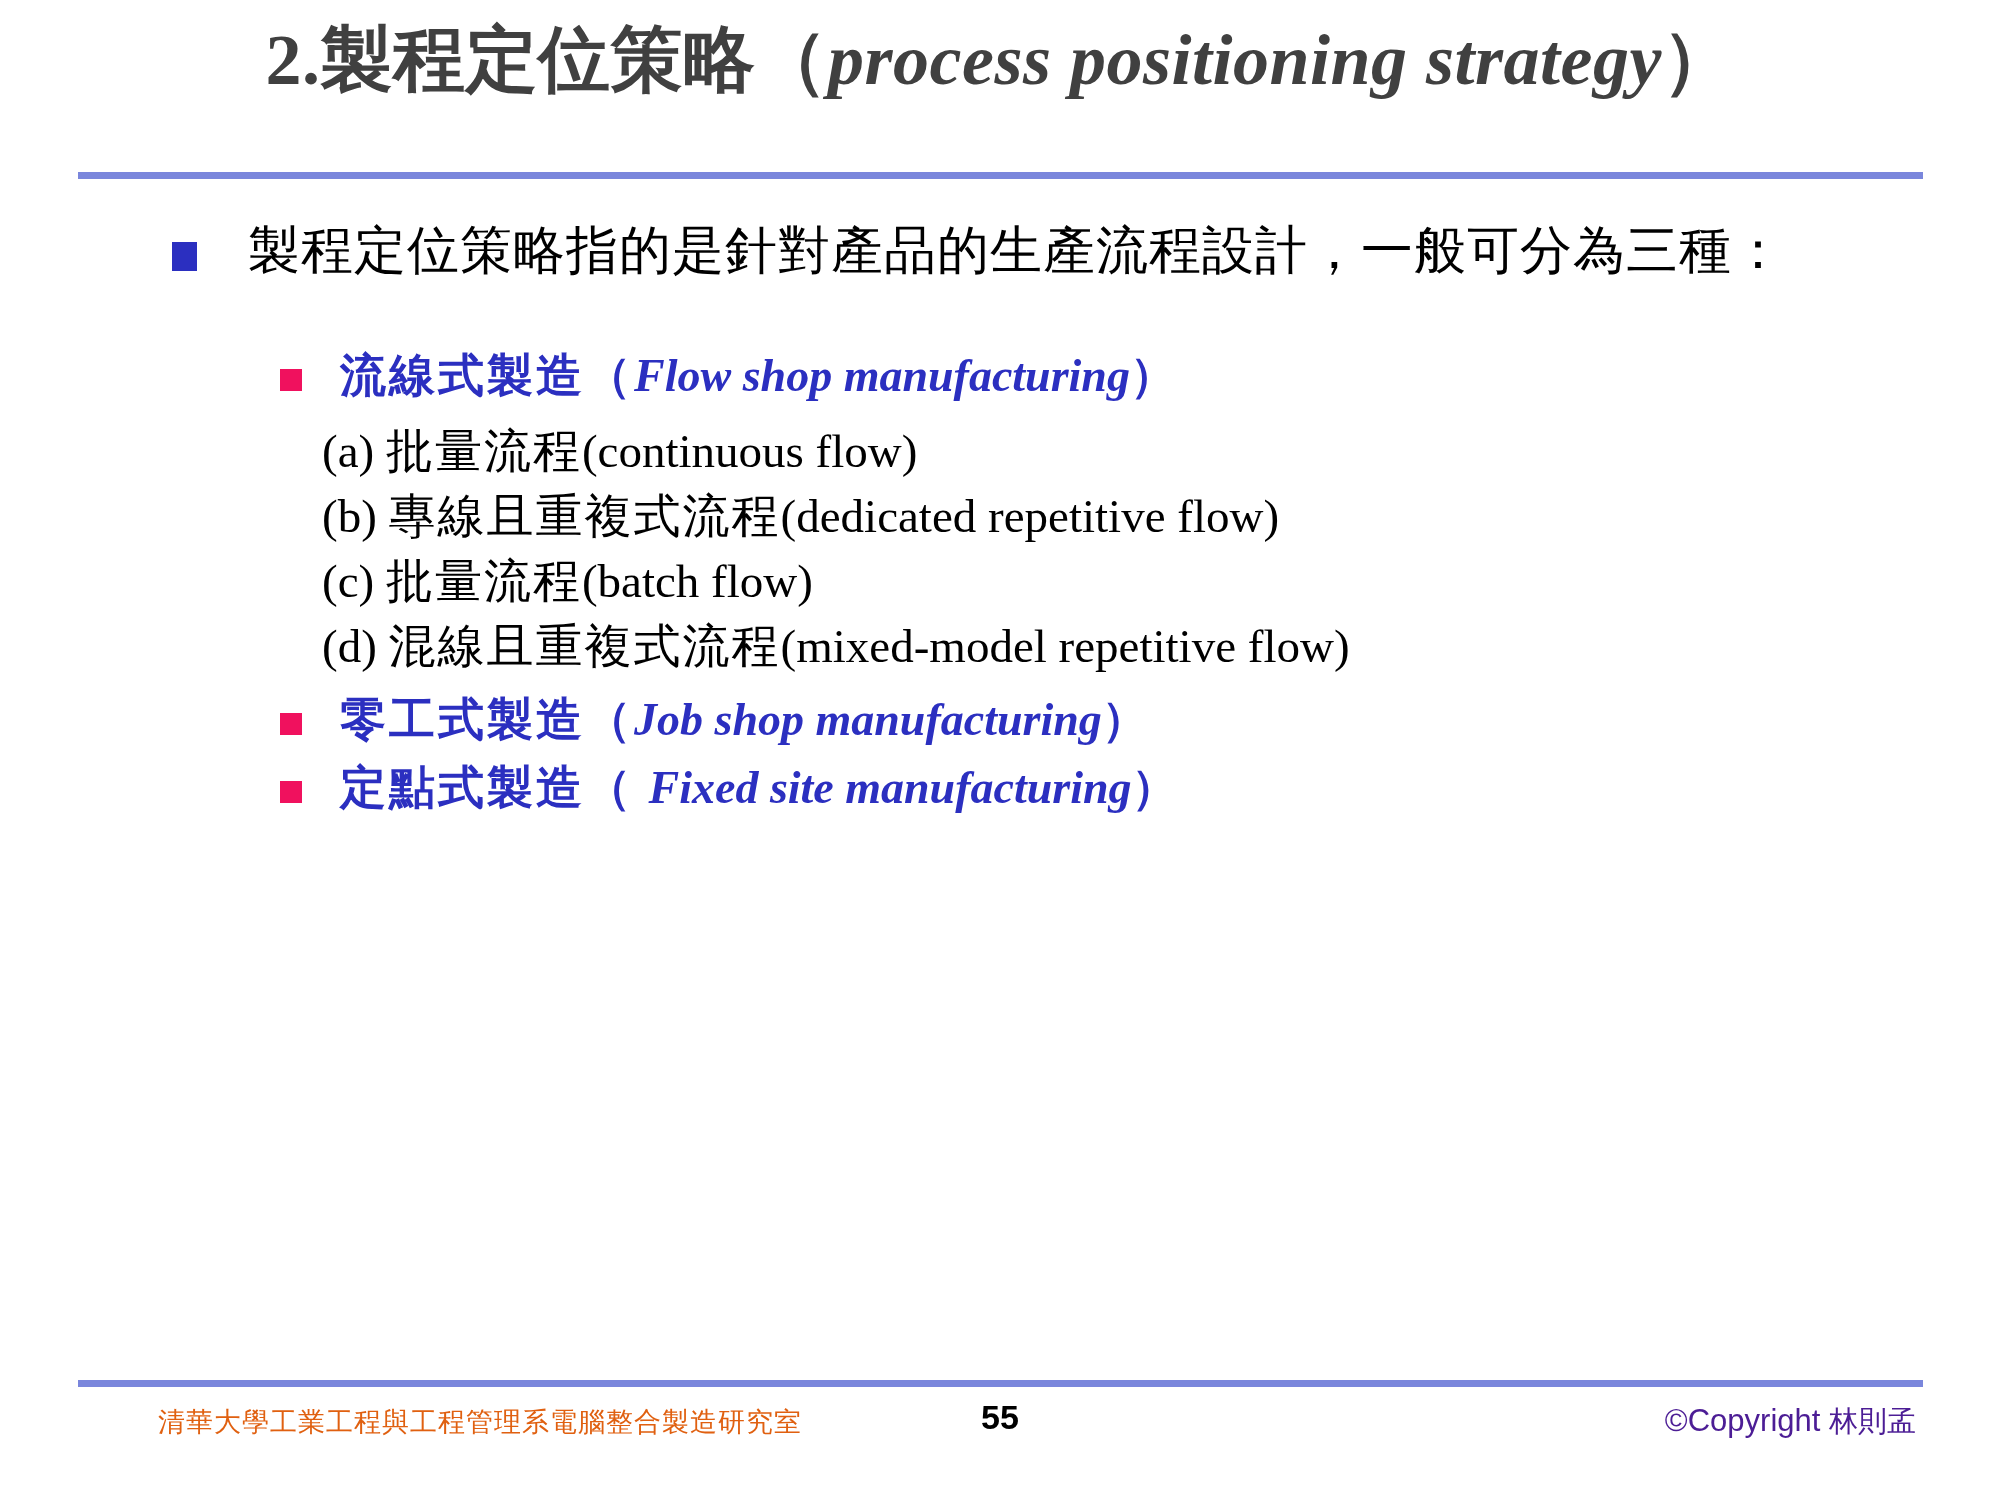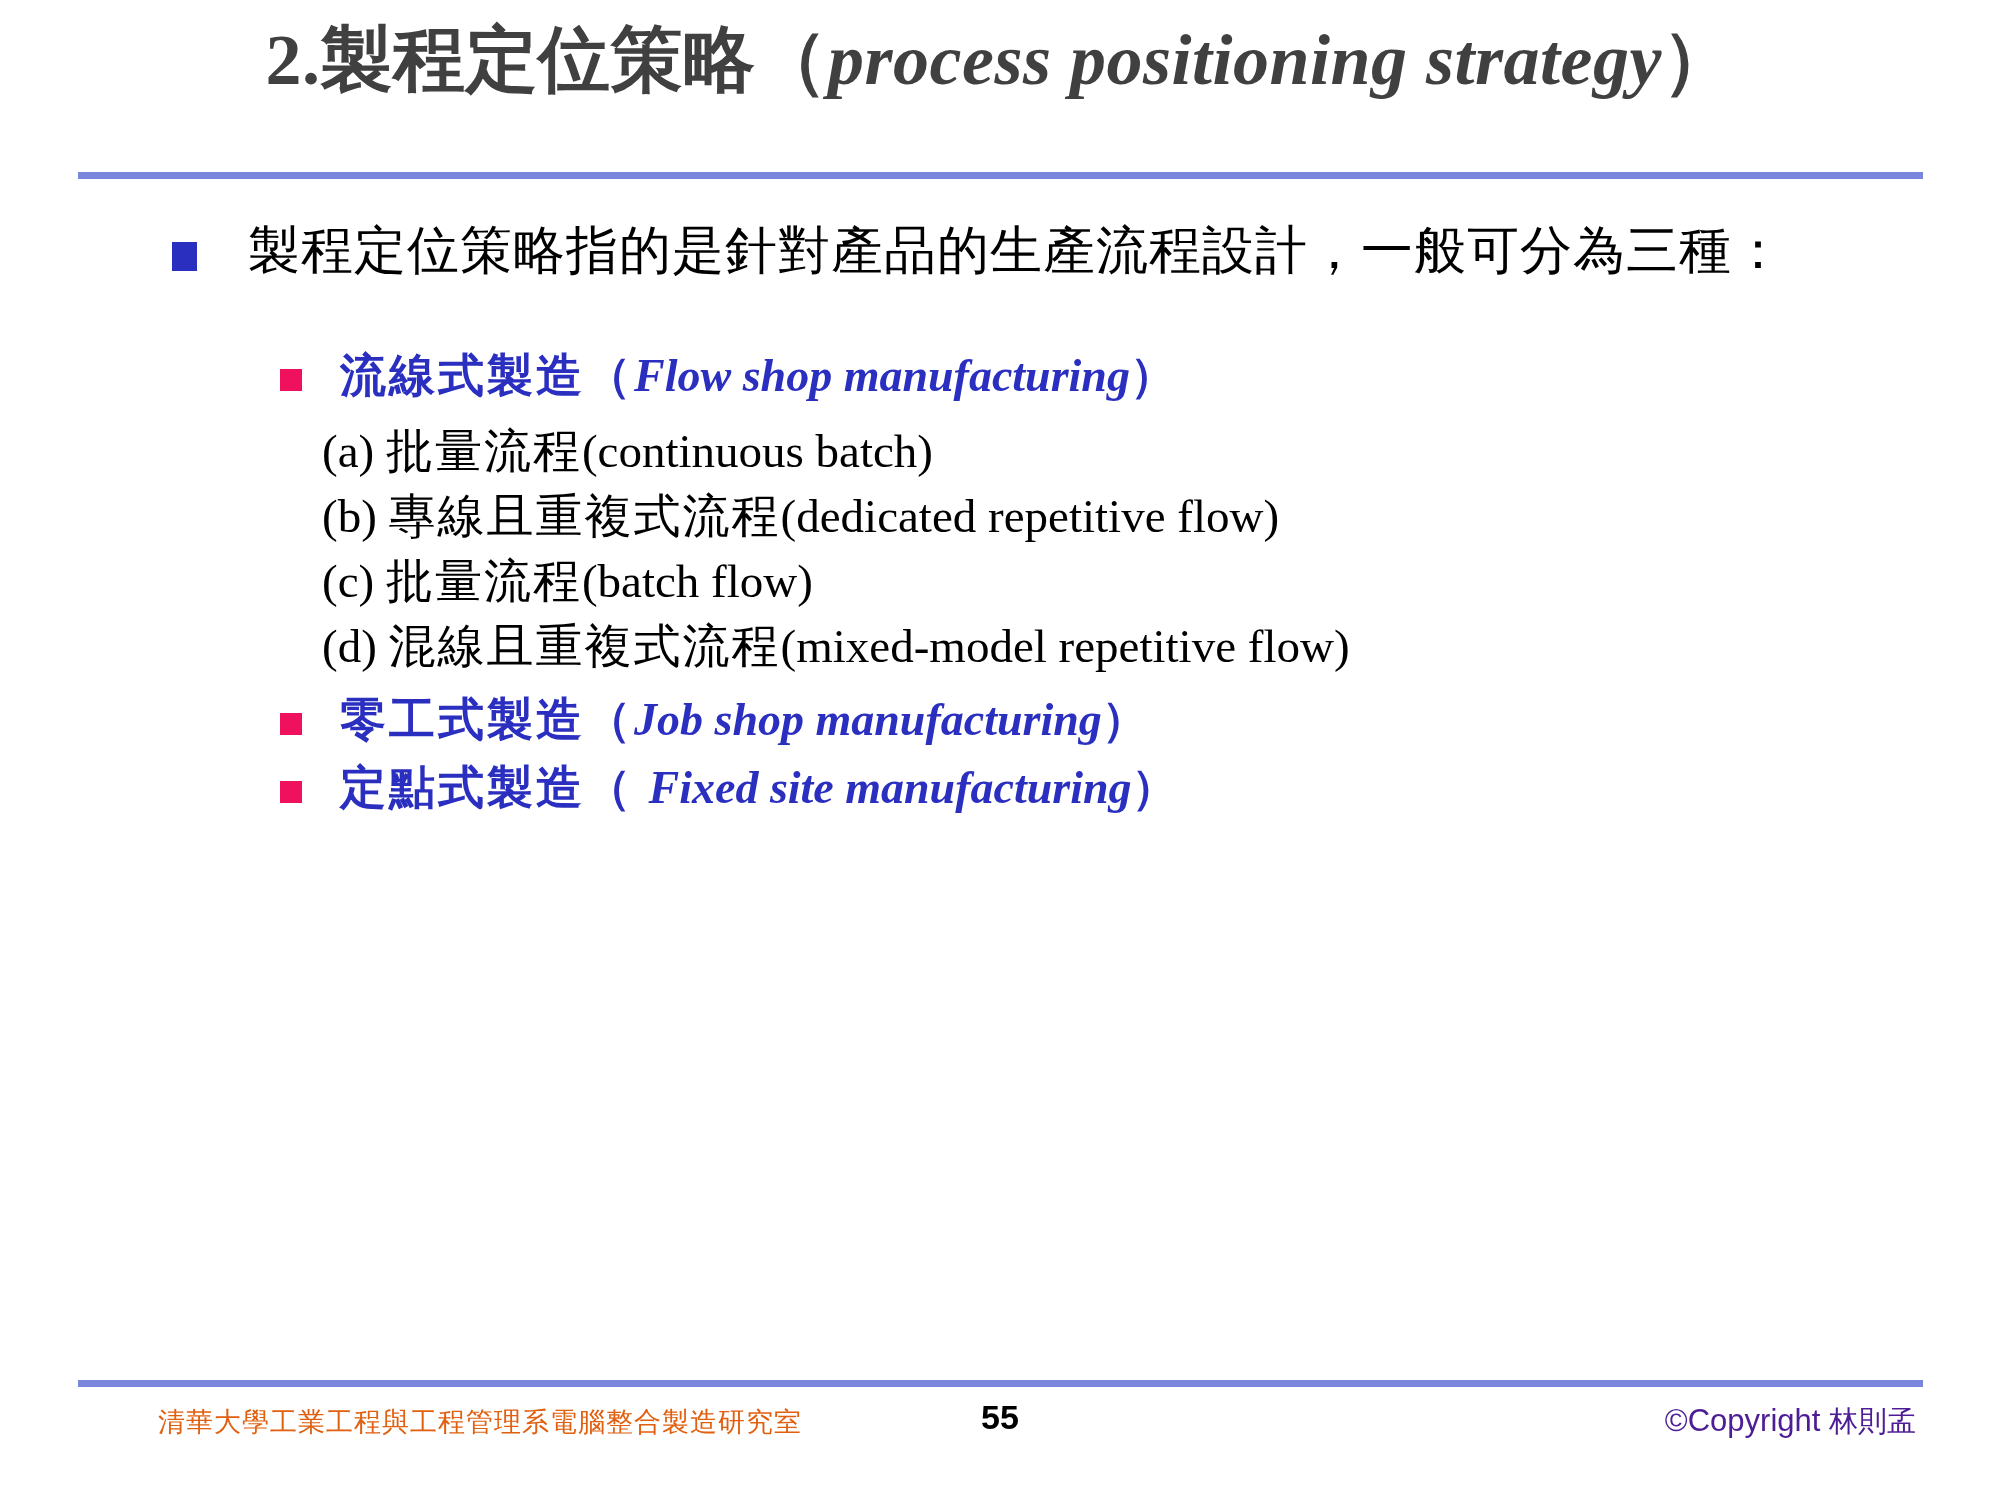--- a/index.html
+++ b/index.html
@@ -184,21 +184,21 @@
       <span>製程定位策略指的是針對產品的生產流程設計，一般可分為三種：</span>
     </div>
 
     <div class="sub-list">
 
       <div class="lvl2">
         <span class="bullet-sq-pink"></span><span class="cjk">流線式製造（</span><span class="en">Flow shop manufacturing</span><span class="cjk">）</span>
       </div>
 
       <div class="abcd">
-        <div class="abcd-row"><span class="lbl">(a)</span> <span class="cjk">批量流程</span><span>(continuous batch)</span></div>
+        <div class="abcd-row"><span class="lbl">(a)</span> <span class="cjk">批量流程</span><span>(continuous flow)</span></div>
 
         <div class="abcd-row"><span class="lbl">(b)</span> <span class="cjk">專線且重複式流程</span><span>(dedicated repetitive flow)</span></div>
 
         <div class="abcd-row"><span class="lbl">(c)</span> <span class="cjk">批量流程</span><span>(batch flow)</span></div>
 
         <div class="abcd-row"><span class="lbl">(d)</span> <span class="cjk">混線且重複式流程</span><span>(mixed-model repetitive flow)</span></div>
       </div>
 
       <div class="gap-after-abcd"></div>
 

